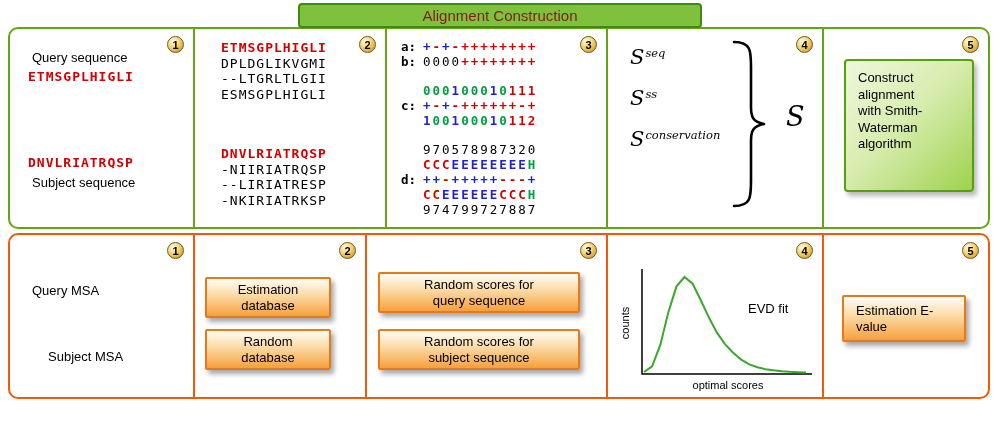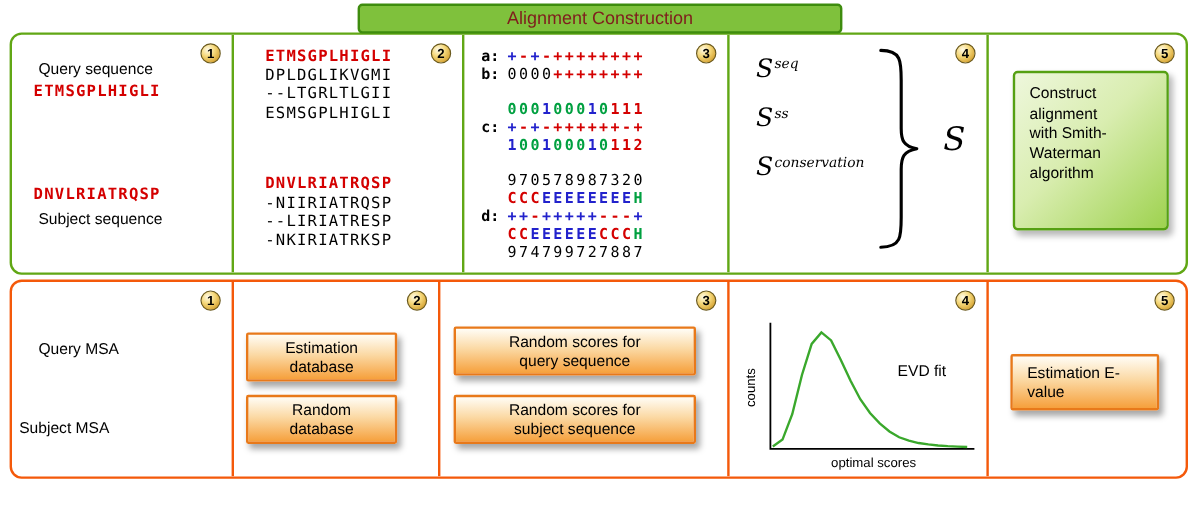--- a/index.html
+++ b/index.html
@@ -171,21 +171,21 @@
 Waterman
 algorithm</div>
     </div>
   </div>
 
   <div class="row row-bottom" data-name="significance-estimation-row">
 
     <div class="panel" style="width:185px;" data-name="panel-msa-inputs">
       <span class="numball" data-name="sig-step-1-badge">1</span>
       <div class="label-txt" style="left:22px; top:48px;" data-name="query-msa-label">Query MSA</div>
-      <div class="label-txt" style="left:6px; top:114px;" data-name="subject-msa-label">Subject MSA</div>
+      <div class="label-txt" style="left:38px; top:114px;" data-name="subject-msa-label">Subject MSA</div>
     </div>
 
     <div class="panel" style="width:172px;" data-name="panel-databases">
       <span class="numball" data-name="sig-step-2-badge">2</span>
       <div class="o-box" style="left:10px; top:42px; width:126px; height:41px;" data-name="calibration-database-box">Estimation
 database</div>
       <div class="o-box" style="left:10px; top:94px; width:126px; height:41px;" data-name="subject-database-box">Random
 database</div>
     </div>
 

